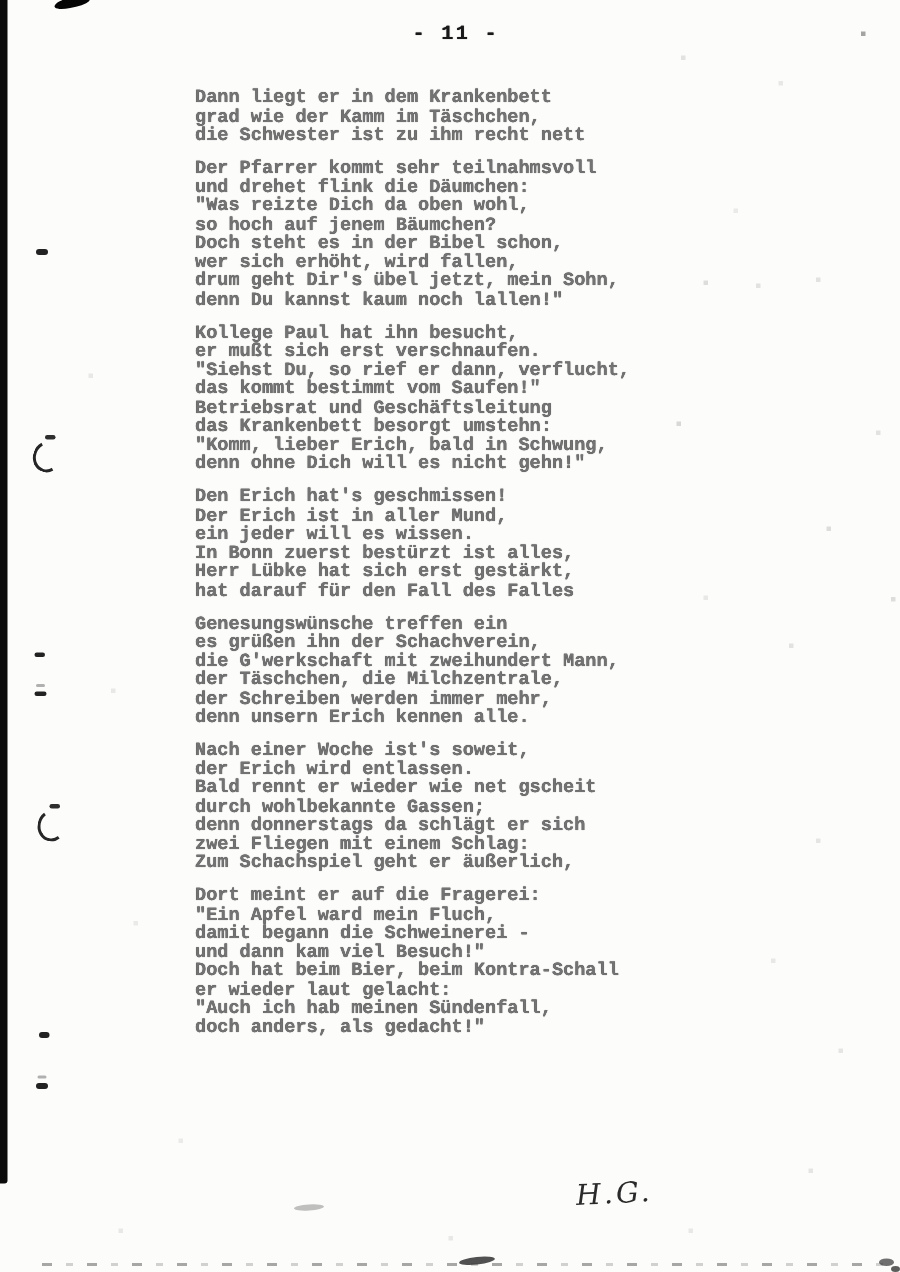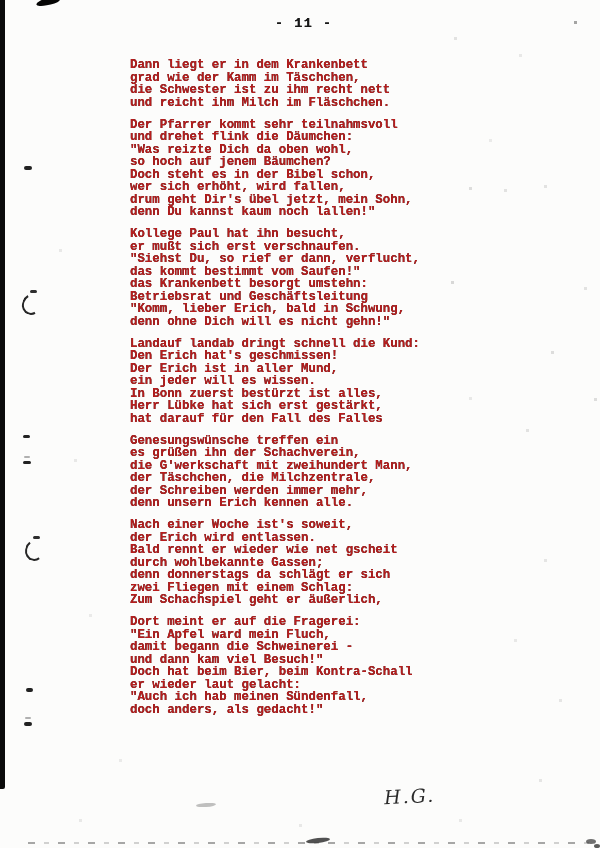--- a/index.html
+++ b/index.html
@@ -14,21 +14,21 @@
   }
   
   .page-number{
     position:absolute;left:275px;top:16px;
     font-size:13.5px;font-weight:bold;letter-spacing:1.5px;
     color:#181818;white-space:pre;
     text-shadow:0 0 .5px #181818;
   }
   .poem{
     position:absolute;left:130px;top:59px;
-    color:#b91c1c;
+    color:#737373;
   }
   .stanza{margin:0 0 9.5px 0;}
   .line{
     font-size:12.4px;line-height:12.5px;font-weight:bold;
     white-space:pre;
     text-shadow:0 0 .45px #1c1c1c;
   }
   .signature{
     position:absolute;left:384px;top:785px;
     font-family:"DejaVu Serif","Liberation Serif",serif;
@@ -85,44 +85,42 @@
 
   <div class="speckles"></div>
 
   <div class="page-number">- 11 -</div>
 
   <div class="poem">
       <div class="stanza">
         <div class="line">Dann liegt er in dem Krankenbett</div>
         <div class="line">grad wie der Kamm im Täschchen,</div>
         <div class="line">die Schwester ist zu ihm recht nett</div>
-        <div class="line">und reicht ihm Milch im Fläschchen.</div>
       </div>
       <div class="stanza">
         <div class="line">Der Pfarrer kommt sehr teilnahmsvoll</div>
         <div class="line">und drehet flink die Däumchen:</div>
         <div class="line">"Was reizte Dich da oben wohl,</div>
         <div class="line">so hoch auf jenem Bäumchen?</div>
         <div class="line">Doch steht es in der Bibel schon,</div>
         <div class="line">wer sich erhöht, wird fallen,</div>
         <div class="line">drum geht Dir's übel jetzt, mein Sohn,</div>
         <div class="line">denn Du kannst kaum noch lallen!"</div>
       </div>
       <div class="stanza">
         <div class="line">Kollege Paul hat ihn besucht,</div>
         <div class="line">er mußt sich erst verschnaufen.</div>
         <div class="line">"Siehst Du, so rief er dann, verflucht,</div>
         <div class="line">das kommt bestimmt vom Saufen!"</div>
+        <div class="line">Betriebsrat und Geschäftsleitung</div>
         <div class="line">das Krankenbett besorgt umstehn:</div>
-        <div class="line">Betriebsrat und Geschäftsleitung</div>
         <div class="line">"Komm, lieber Erich, bald in Schwung,</div>
         <div class="line">denn ohne Dich will es nicht gehn!"</div>
       </div>
       <div class="stanza">
-        <div class="line">Landauf landab dringt schnell die Kund:</div>
         <div class="line">Den Erich hat's geschmissen!</div>
         <div class="line">Der Erich ist in aller Mund,</div>
         <div class="line">ein jeder will es wissen.</div>
         <div class="line">In Bonn zuerst bestürzt ist alles,</div>
         <div class="line">Herr Lübke hat sich erst gestärkt,</div>
         <div class="line">hat darauf für den Fall des Falles</div>
       </div>
       <div class="stanza">
         <div class="line">Genesungswünsche treffen ein</div>
         <div class="line">es grüßen ihn der Schachverein,</div>

